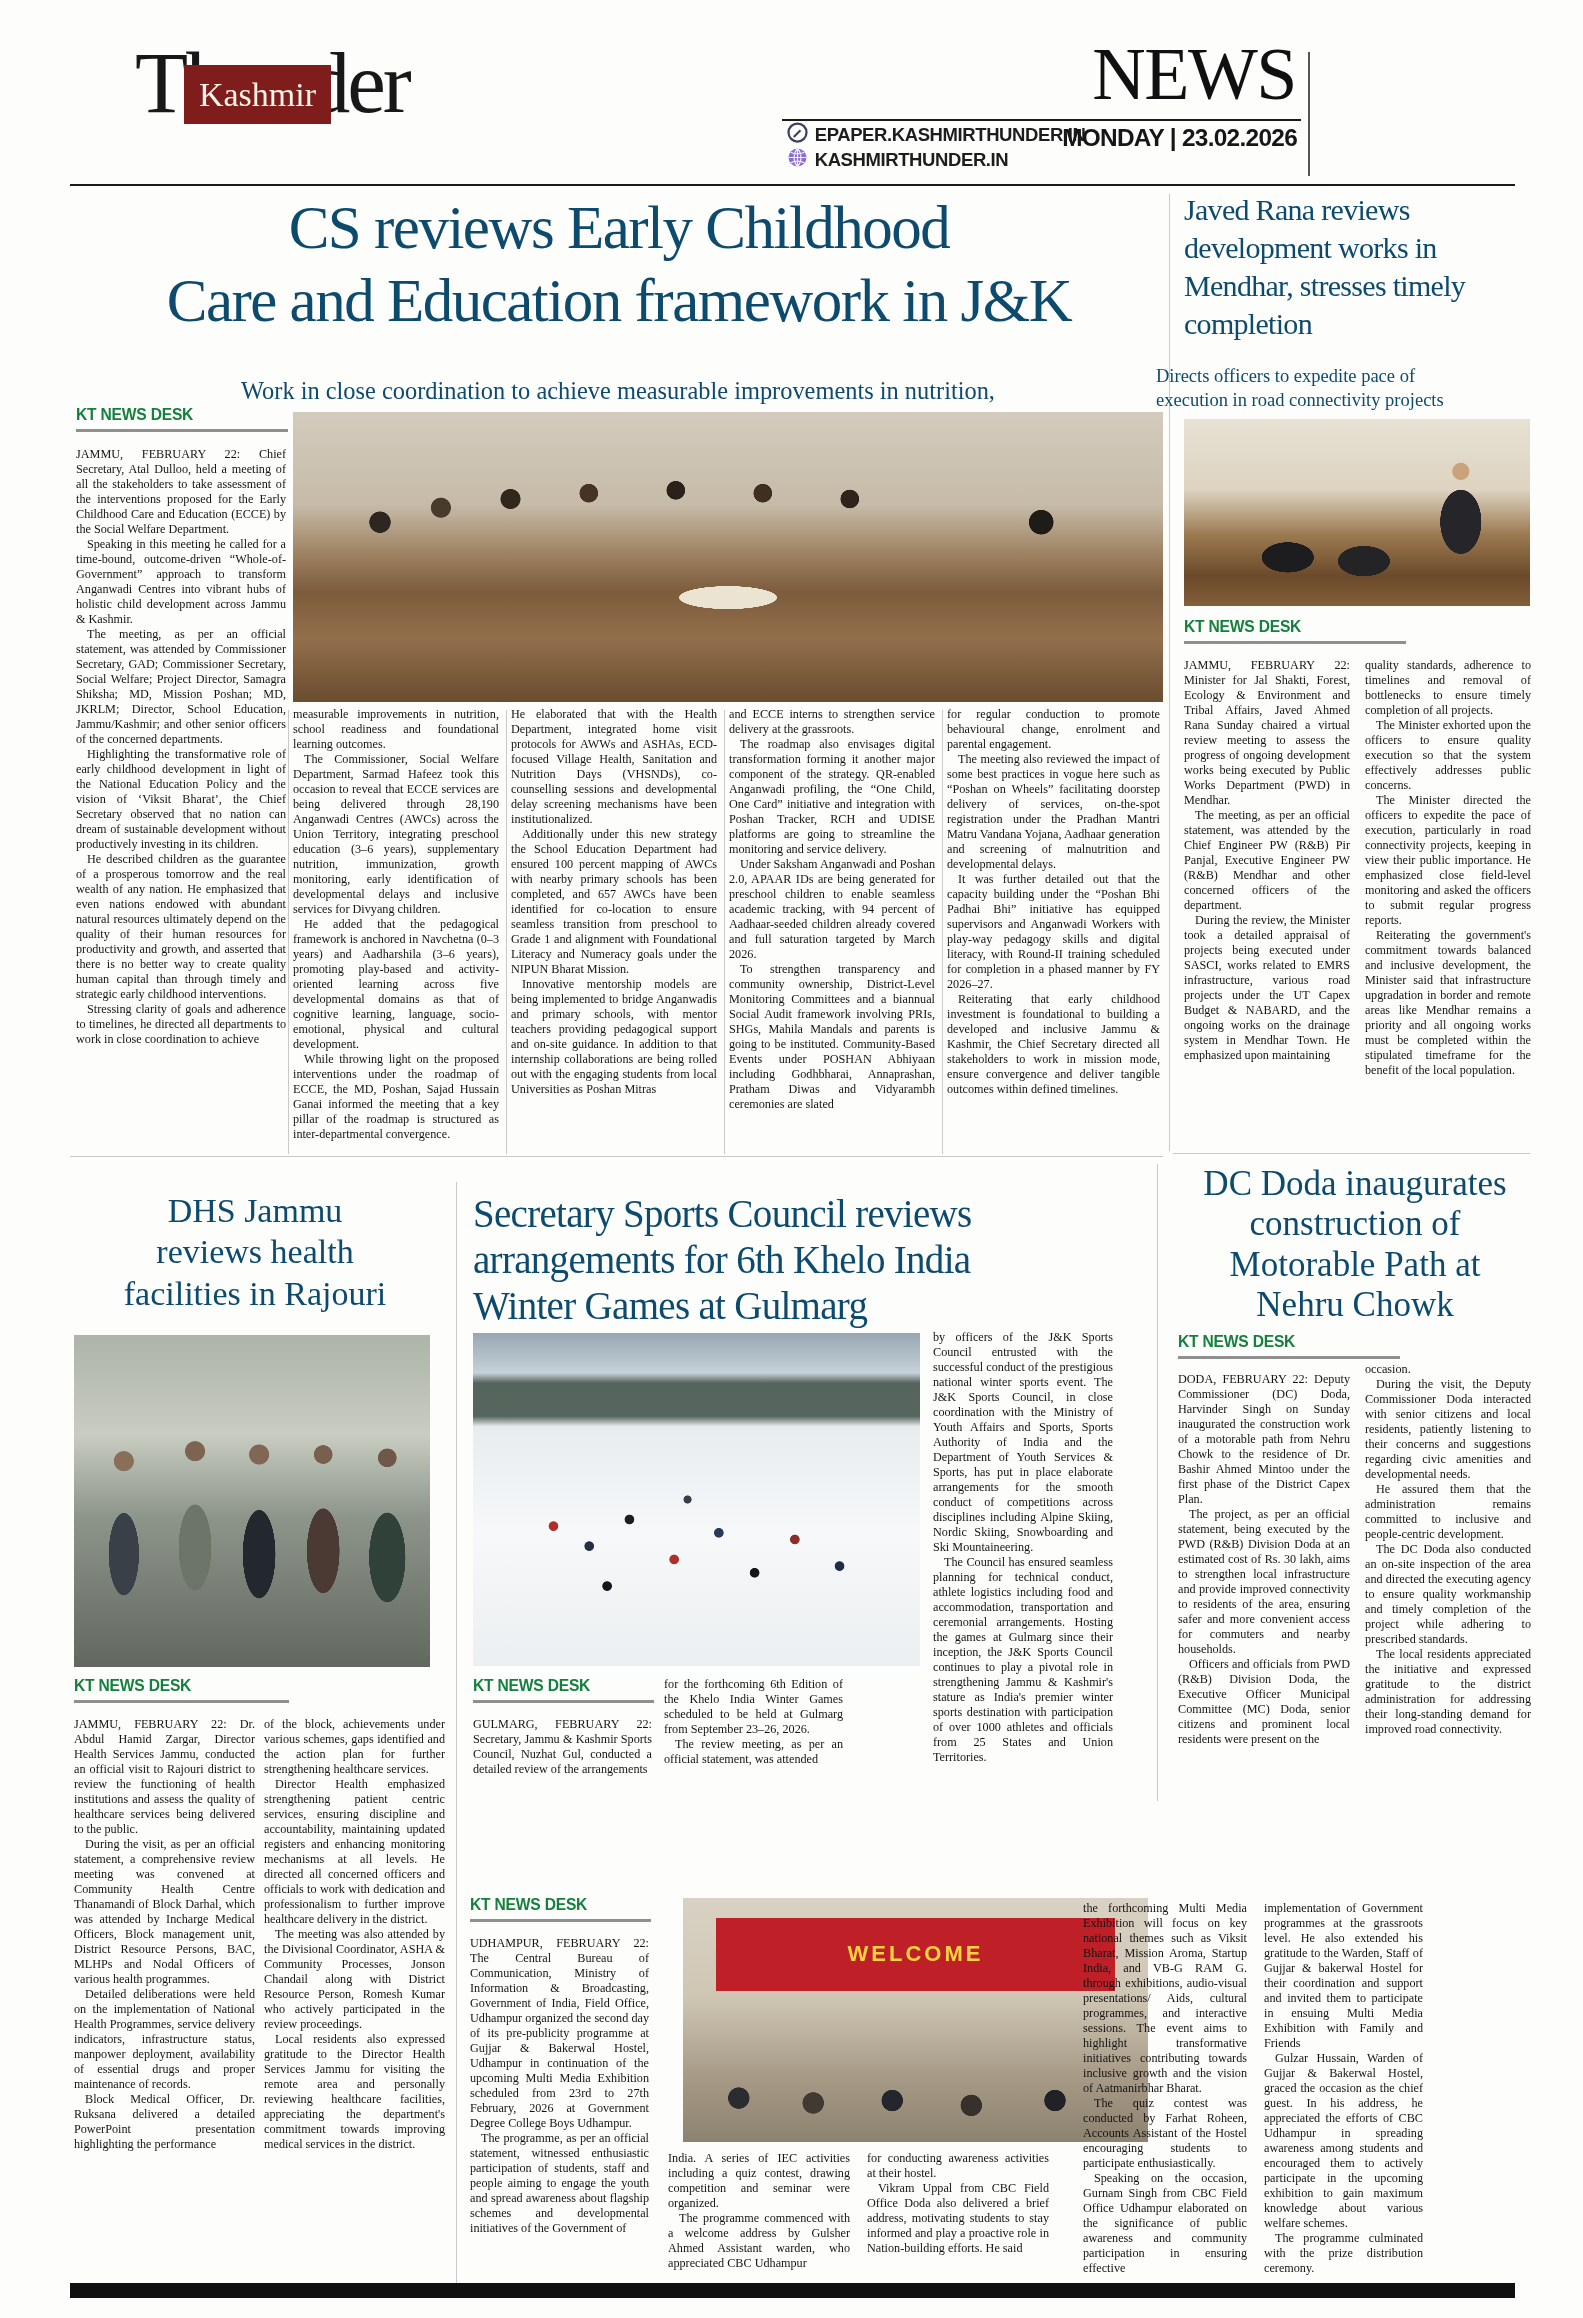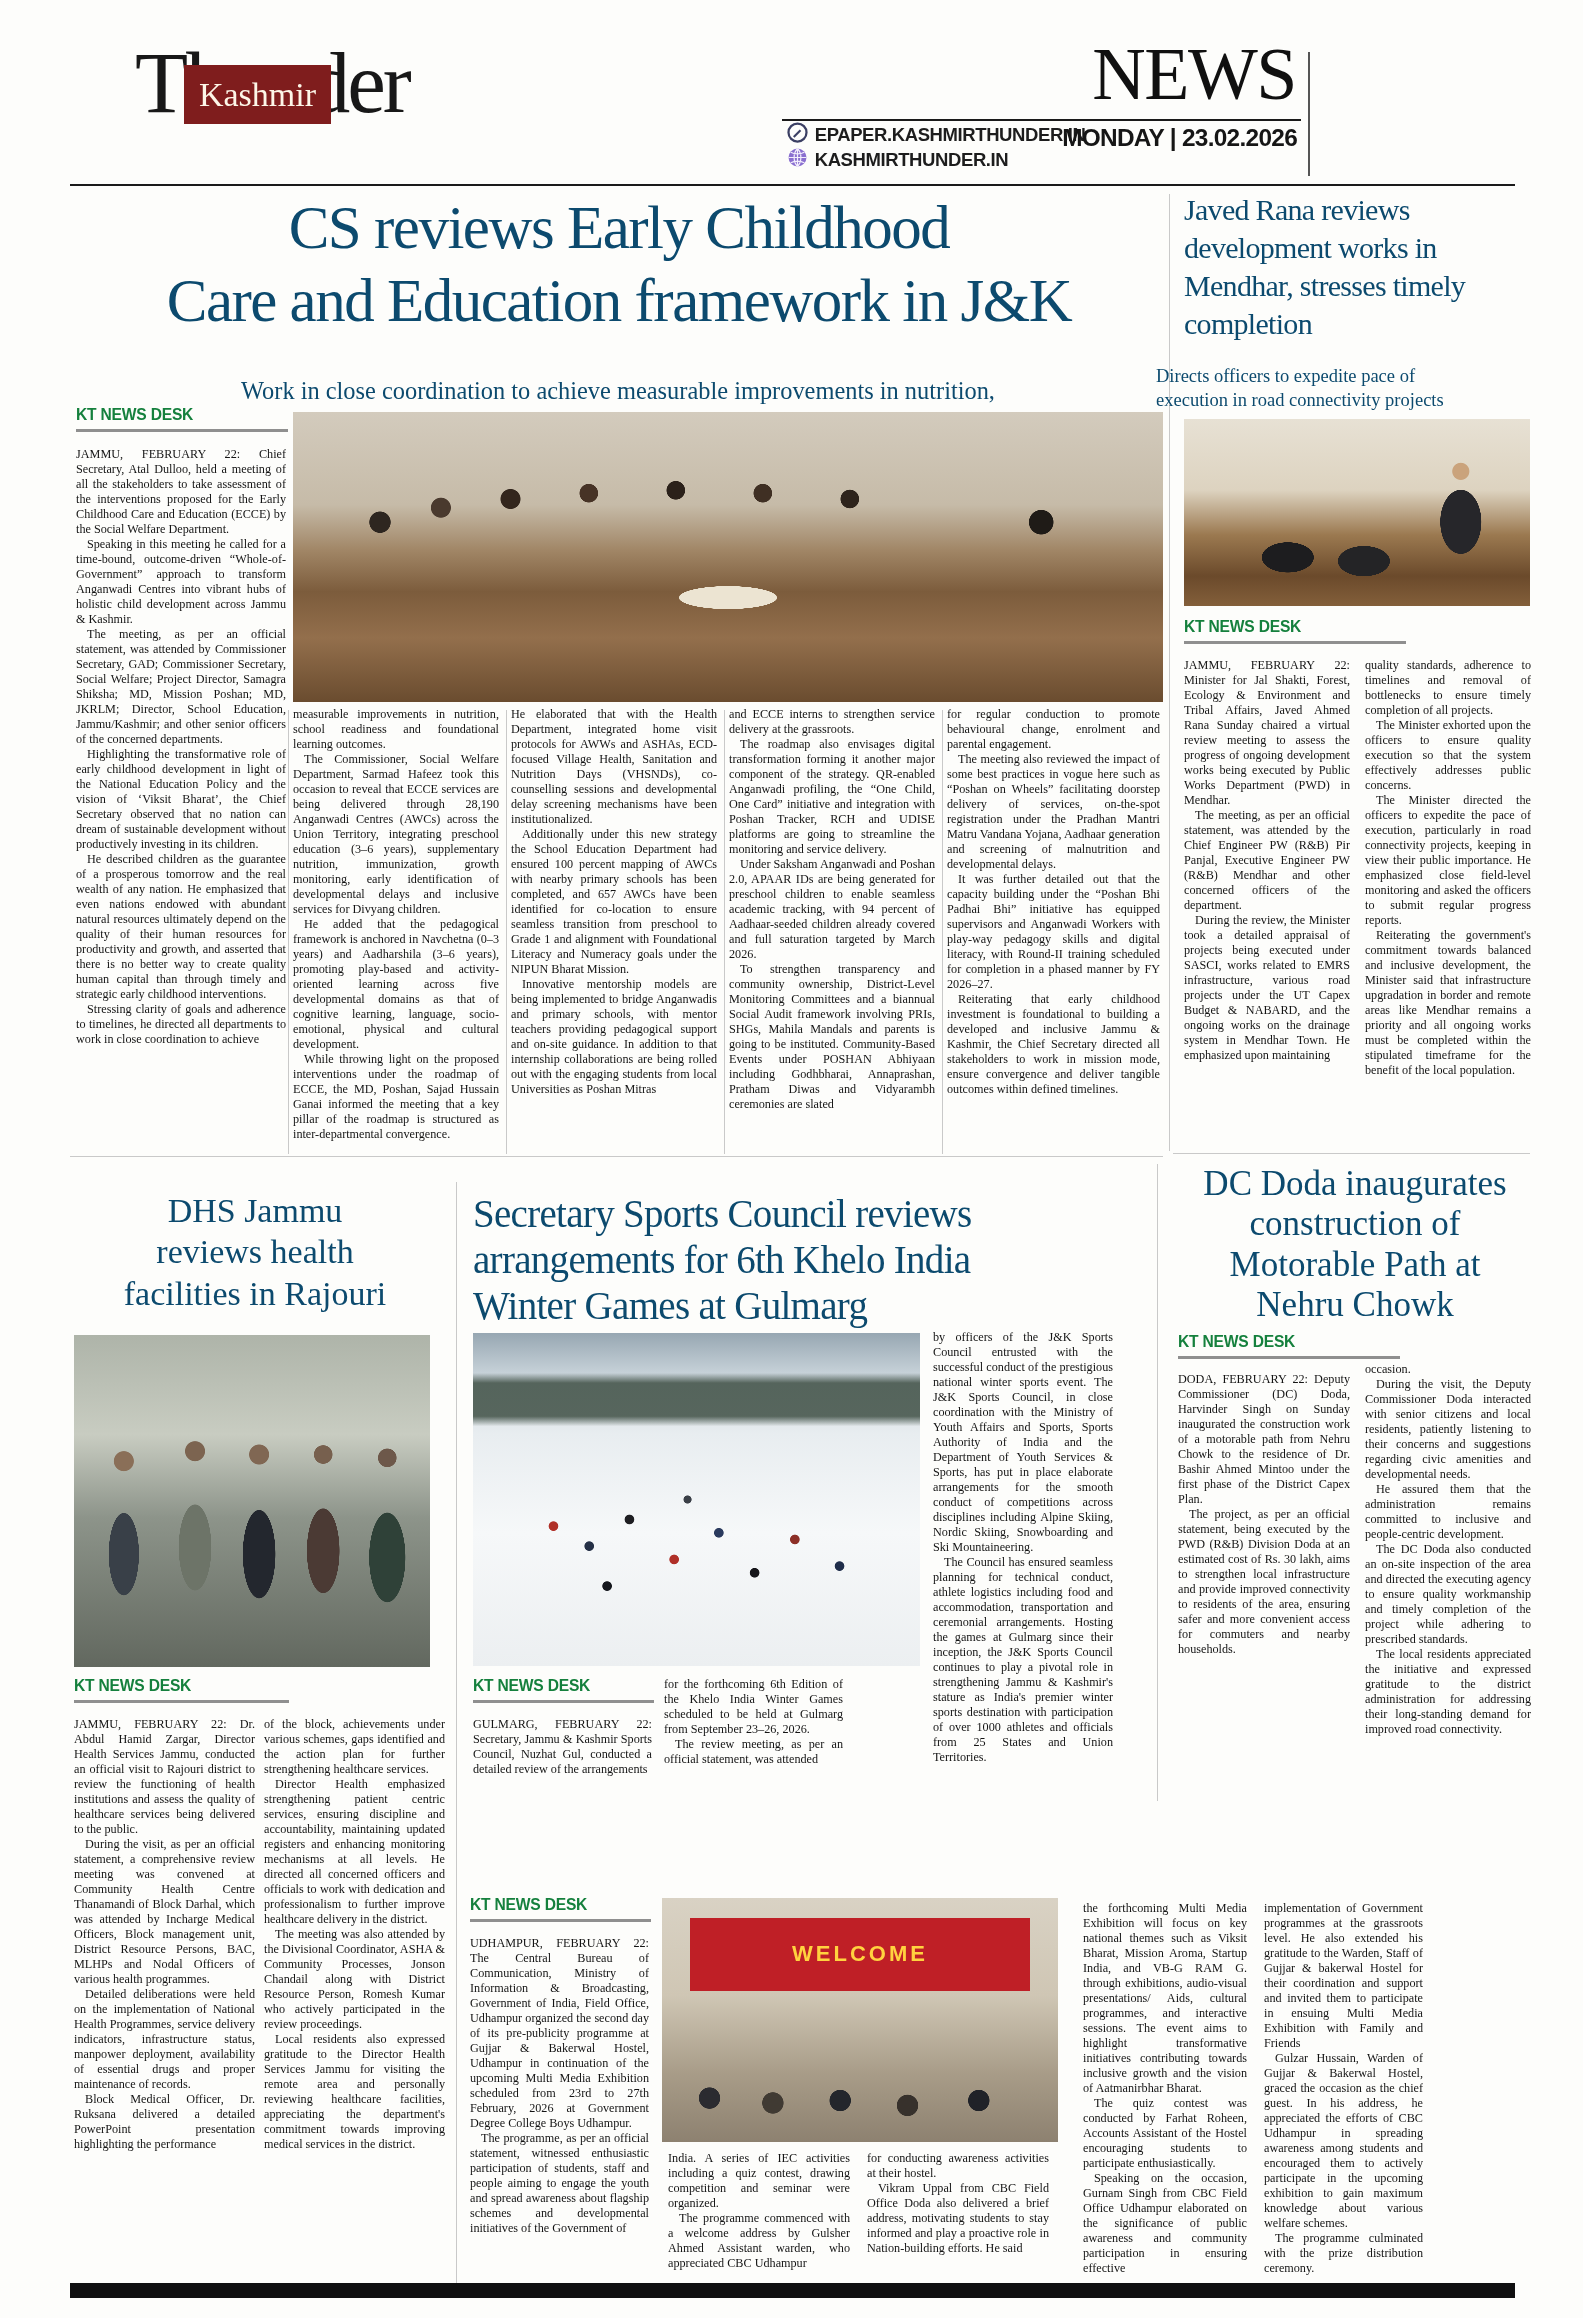--- a/index.html
+++ b/index.html
@@ -188,20 +188,21 @@
 
   <div class="abs hair" style="left:1173px;top:1153px;width:357px;height:0.7px;"></div>
   <div class="abs hl" style="left:1178px;top:1164px;width:354px;font-size:35px;line-height:1.15;text-align:center;">DC Doda inaugurates
 construction of
 Motorable Path at
 Nehru Chowk</div>
   <div class="abs kt" style="left:1178px;top:1333px;width:222px;">KT NEWS DESK</div>
   <div class="abs bodytext" style="left:1178px;top:1372px;width:172px;height:430px;">
       <p>DODA, FEBRUARY 22: Deputy Commissioner (DC) Doda, Harvinder Singh on Sunday inaugurated the construction work of a motorable path from Nehru Chowk to the residence of Dr. Bashir Ahmed Mintoo under the first phase of the District Capex Plan.</p>
       <p>The project, as per an official statement, being executed by the PWD (R&amp;B) Division Doda at an estimated cost of Rs. 30 lakh, aims to strengthen local infrastructure and provide improved connectivity to residents of the area, ensuring safer and more convenient access for commuters and nearby households.</p>
+      <p>Officers and officials from PWD (R&amp;B) Division Doda, the Executive Officer Municipal Committee (MC) Doda, senior citizens and prominent local residents were present on the</p>
     </div>
   <div class="abs bodytext" style="left:1365px;top:1362px;width:166px;height:440px;">
       <p>occasion.</p>
       <p>During the visit, the Deputy Commissioner Doda interacted with senior citizens and local residents, patiently listening to their concerns and suggestions regarding civic amenities and developmental needs.</p>
       <p>He assured them that the administration remains committed to inclusive and people-centric development.</p>
       <p>The DC Doda also conducted an on-site inspection of the area and directed the executing agency to ensure quality workmanship and timely completion of the project while adhering to prescribed standards.</p>
       <p>The local residents appreciated the initiative and expressed gratitude to the district administration for addressing their long-standing demand for improved road connectivity.</p>
     </div>
 
   <div class="abs hair" style="left:70px;top:1156px;width:1093px;height:0.7px;"></div>
@@ -242,21 +243,21 @@
       <p>for the forthcoming 6th Edition of the Khelo India Winter Games scheduled to be held at Gulmarg from September 23–26, 2026.</p>
       <p>The review meeting, as per an official statement, was attended</p>
     </div>
 
   <div class="abs kt" style="left:470px;top:1896px;width:181px;">KT NEWS DESK</div>
   <div class="abs bodytext" style="left:470px;top:1936px;width:179px;height:353px;">
       <p>UDHAMPUR, FEBRUARY 22: The Central Bureau of Communication, Ministry of Information &amp; Broadcasting, Government of India, Field Office, Udhampur organized the second day of its pre-publicity programme at Gujjar &amp; Bakerwal Hostel, Udhampur in continuation of the upcoming Multi Media Exhibition scheduled from 23rd to 27th February, 2026 at Government Degree College Boys Udhampur.</p>
       <p>The programme, as per an official statement, witnessed enthusiastic participation of students, staff and people aiming to engage the youth and spread awareness about flagship schemes and developmental initiatives of the Government of</p>
     </div>
 
-  <div class="abs photo photo-hall" style="left:662px;top:1898px;width:396px;height:244px;">
+  <div class="abs photo photo-hall" style="left:683px;top:1898px;width:465px;height:244px;">
     <div class="hall-banner">WELCOME</div>
   </div>
 
   <div class="abs bodytext" style="left:668px;top:2151px;width:182px;height:138px;">
       <p>India. A series of IEC activities including a quiz contest, drawing competition and seminar were organized.</p>
       <p>The programme commenced with a welcome address by Gulsher Ahmed Assistant warden, who appreciated CBC Udhampur</p>
     </div>
   <div class="abs bodytext" style="left:867px;top:2151px;width:182px;height:138px;">
       <p>for conducting awareness activities at their hostel.</p>
       <p>Vikram Uppal from CBC Field Office Doda also delivered a brief address, motivating students to stay informed and play a proactive role in Nation-building efforts. He said</p>

